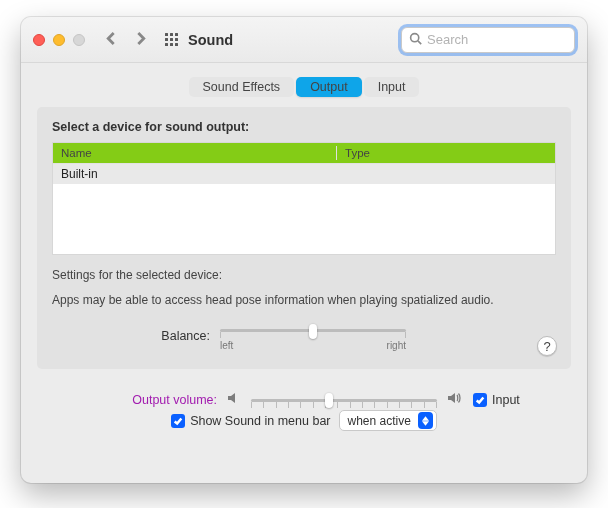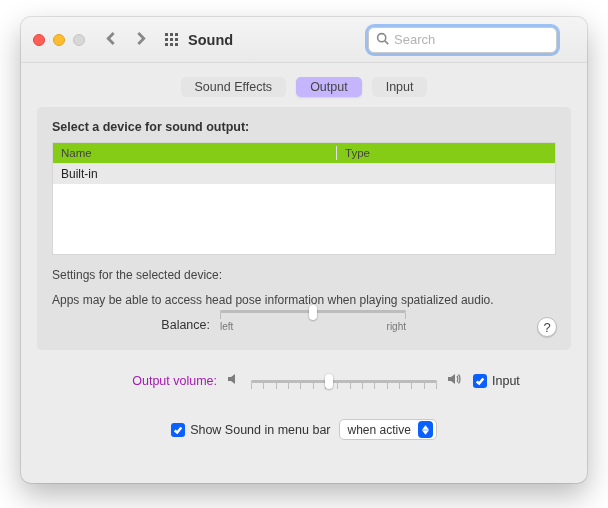--- a/index.html
+++ b/index.html
@@ -9,60 +9,60 @@
     .win-ctrls{display:flex;gap:8px;margin-left:2px}
     .dot{width:12px;height:12px;border-radius:50%}
     .dot.r{background:#ff5f57;border:1px solid #e24640}
     .dot.y{background:#febc2e;border:1px solid #e0a528}
     .dot.g{background:#d7d7d7;border:1px solid #c5c5c5}
     .nav{display:flex;gap:16px;margin-left:20px;color:#888}
     .nav svg{width:13px;height:13px;stroke:#888;stroke-width:2.6;fill:none}
     .grid-btn{display:grid;grid-template:repeat(3,3px)/repeat(3,3px);gap:2px;margin-left:18px}
     .grid-btn span{background:#595959;border-radius:.5px}
     .title{margin-left:10px;font-size:14.5px;font-weight:600;color:#333}
-    .search-wrap{margin-left:auto;margin-right:20px;width:189px}
+    .search-wrap{margin-left:auto;margin-right:2px;width:174px}
     .search{display:flex;align-items:center;height:26px;background:#fff;border-radius:6px;border:1px solid #c9c9c9;box-shadow:0 0 0 3px rgba(0,103,244,.35);padding:0 7px}
     .search svg{width:13px;height:13px;stroke:#8a8a8a;stroke-width:2;fill:none;margin-right:5px}
     .search input{border:0;outline:0;font-size:13px;flex:1;background:transparent;caret-color:#0a60ff}
     .search input::placeholder{color:#b3b3b3}
-    .tabs{display:flex;justify-content:center;gap:8px;margin:14px 0 10px}
+    .tabs{display:flex;justify-content:center;gap:0;margin:14px 0 10px}
     .tab{font-size:12.5px;padding:3px 14px;background:#e5e5e5;color:#444;border-radius:5px;margin:0 1px;cursor:pointer}
-    .tab.active{background:#c4b5fd;box-shadow:0 1px 2px rgba(0,0,0,.1)}
+    .tab.active{background:#0ea5e9;box-shadow:0 1px 2px rgba(0,0,0,.1)}
     .panel{margin:0 16px;background:#e2e2e2;border-radius:5px;padding:13px 15px 18px;position:relative}
     .panel-title{font-size:12.5px;font-weight:600;color:#333;margin-bottom:8px}
     .table{background:#fff;border:1px solid #d7d7d7;border-radius:0}
     .thead{display:flex;height:21px;align-items:center;border-bottom:1px solid #e2e2e2;font-size:11.5px;color:#444;background:#84cc16}
     .thead .col{padding:0 8px}
     .thead .sep{width:1px;height:14px;background:#e0e0e0}
     .col.n{flex:1}
     .col.t{width:218px}
     .trow{display:flex;height:20px;align-items:center;font-size:12px;color:#222;background:#e9e9e9}
     .trow .col{padding:0 8px}
     .tbody-empty{height:70px;background:#fff}
     .helper{font-size:12px;color:#444;margin-top:11px}
     .helper.dim{margin-top:13px}
-    .balance-row{display:flex;align-items:flex-end;margin-top:3px}
+    .balance-row{display:flex;align-items:flex-start;margin-top:22px}
     .rlabel{width:168px;text-align:right;padding-right:10px;font-size:12.5px;color:#333}
     .balance-track{position:relative;width:186px}
     .track{height:3px;background:#bcbcbc;border-radius:2px;width:100%}
     .tick{position:absolute;top:3px;width:1px;height:6px;background:#bcbcbc}
     .knob{position:absolute;top:-5.5px;left:50%;transform:translateX(-50%);width:8px;height:15px;border-radius:4.5px;background:#fff;box-shadow:0 0.5px 2px rgba(0,0,0,.4),inset 0 0.5px 0 rgba(255,255,255,.6)}
     .bl-labels{display:flex;justify-content:space-between;font-size:10px;color:#777;margin-top:8px}
     .help-btn{position:absolute;right:14px;bottom:13px;width:20px;height:20px;border-radius:50%;background:#fff;border:1px solid #bbb;font-size:13px;display:flex;align-items:center;justify-content:center;color:#444;box-shadow:0 1px 1px rgba(0,0,0,.15)}
     .below{margin-top:21px}
     .vol-row{display:flex;align-items:center;width:100%}
     .vol-label{width:205px;text-align:right;padding-right:9px;font-size:12.5px;color:#a21caf}
     .spk-ico{width:16px;height:16px}
     .vol-track{position:relative;width:186px;margin:0 9px}
     .vol-track .knob{left:42%}
     .check{width:14px;height:14px;border-radius:3px;background:#0a60ff;display:inline-flex;align-items:center;justify-content:center;margin-right:5px;flex:none}
     .check svg{width:10px;height:10px;stroke:#fff;stroke-width:3;fill:none}
     .cb-label{font-size:12.5px;color:#333}
     .mute-group{display:flex;align-items:center;margin-left:11px}
-    .show-row{display:flex;align-items:center;justify-content:center;margin-top:28px}
+    .show-row{display:flex;align-items:center;justify-content:center;margin-top:0}
     .select{background:#fff;border:1px solid #c9c9c9;border-radius:5px;height:21px;display:flex;align-items:center;padding:0 3px 0 8px;margin-left:8px;font-size:12px;color:#333}
     .sel-arrows{width:15px;height:17px;background:#0a60ff;border-radius:4px;margin-left:7px;display:flex;flex-direction:column;align-items:center;justify-content:center;gap:0px}
     .sel-arrows svg{width:7px;height:5px;fill:#fff}
   </style>
 </head>
 <body>
 
 <div class="window">
   <div class="titlebar">
     <div class="win-ctrls">

